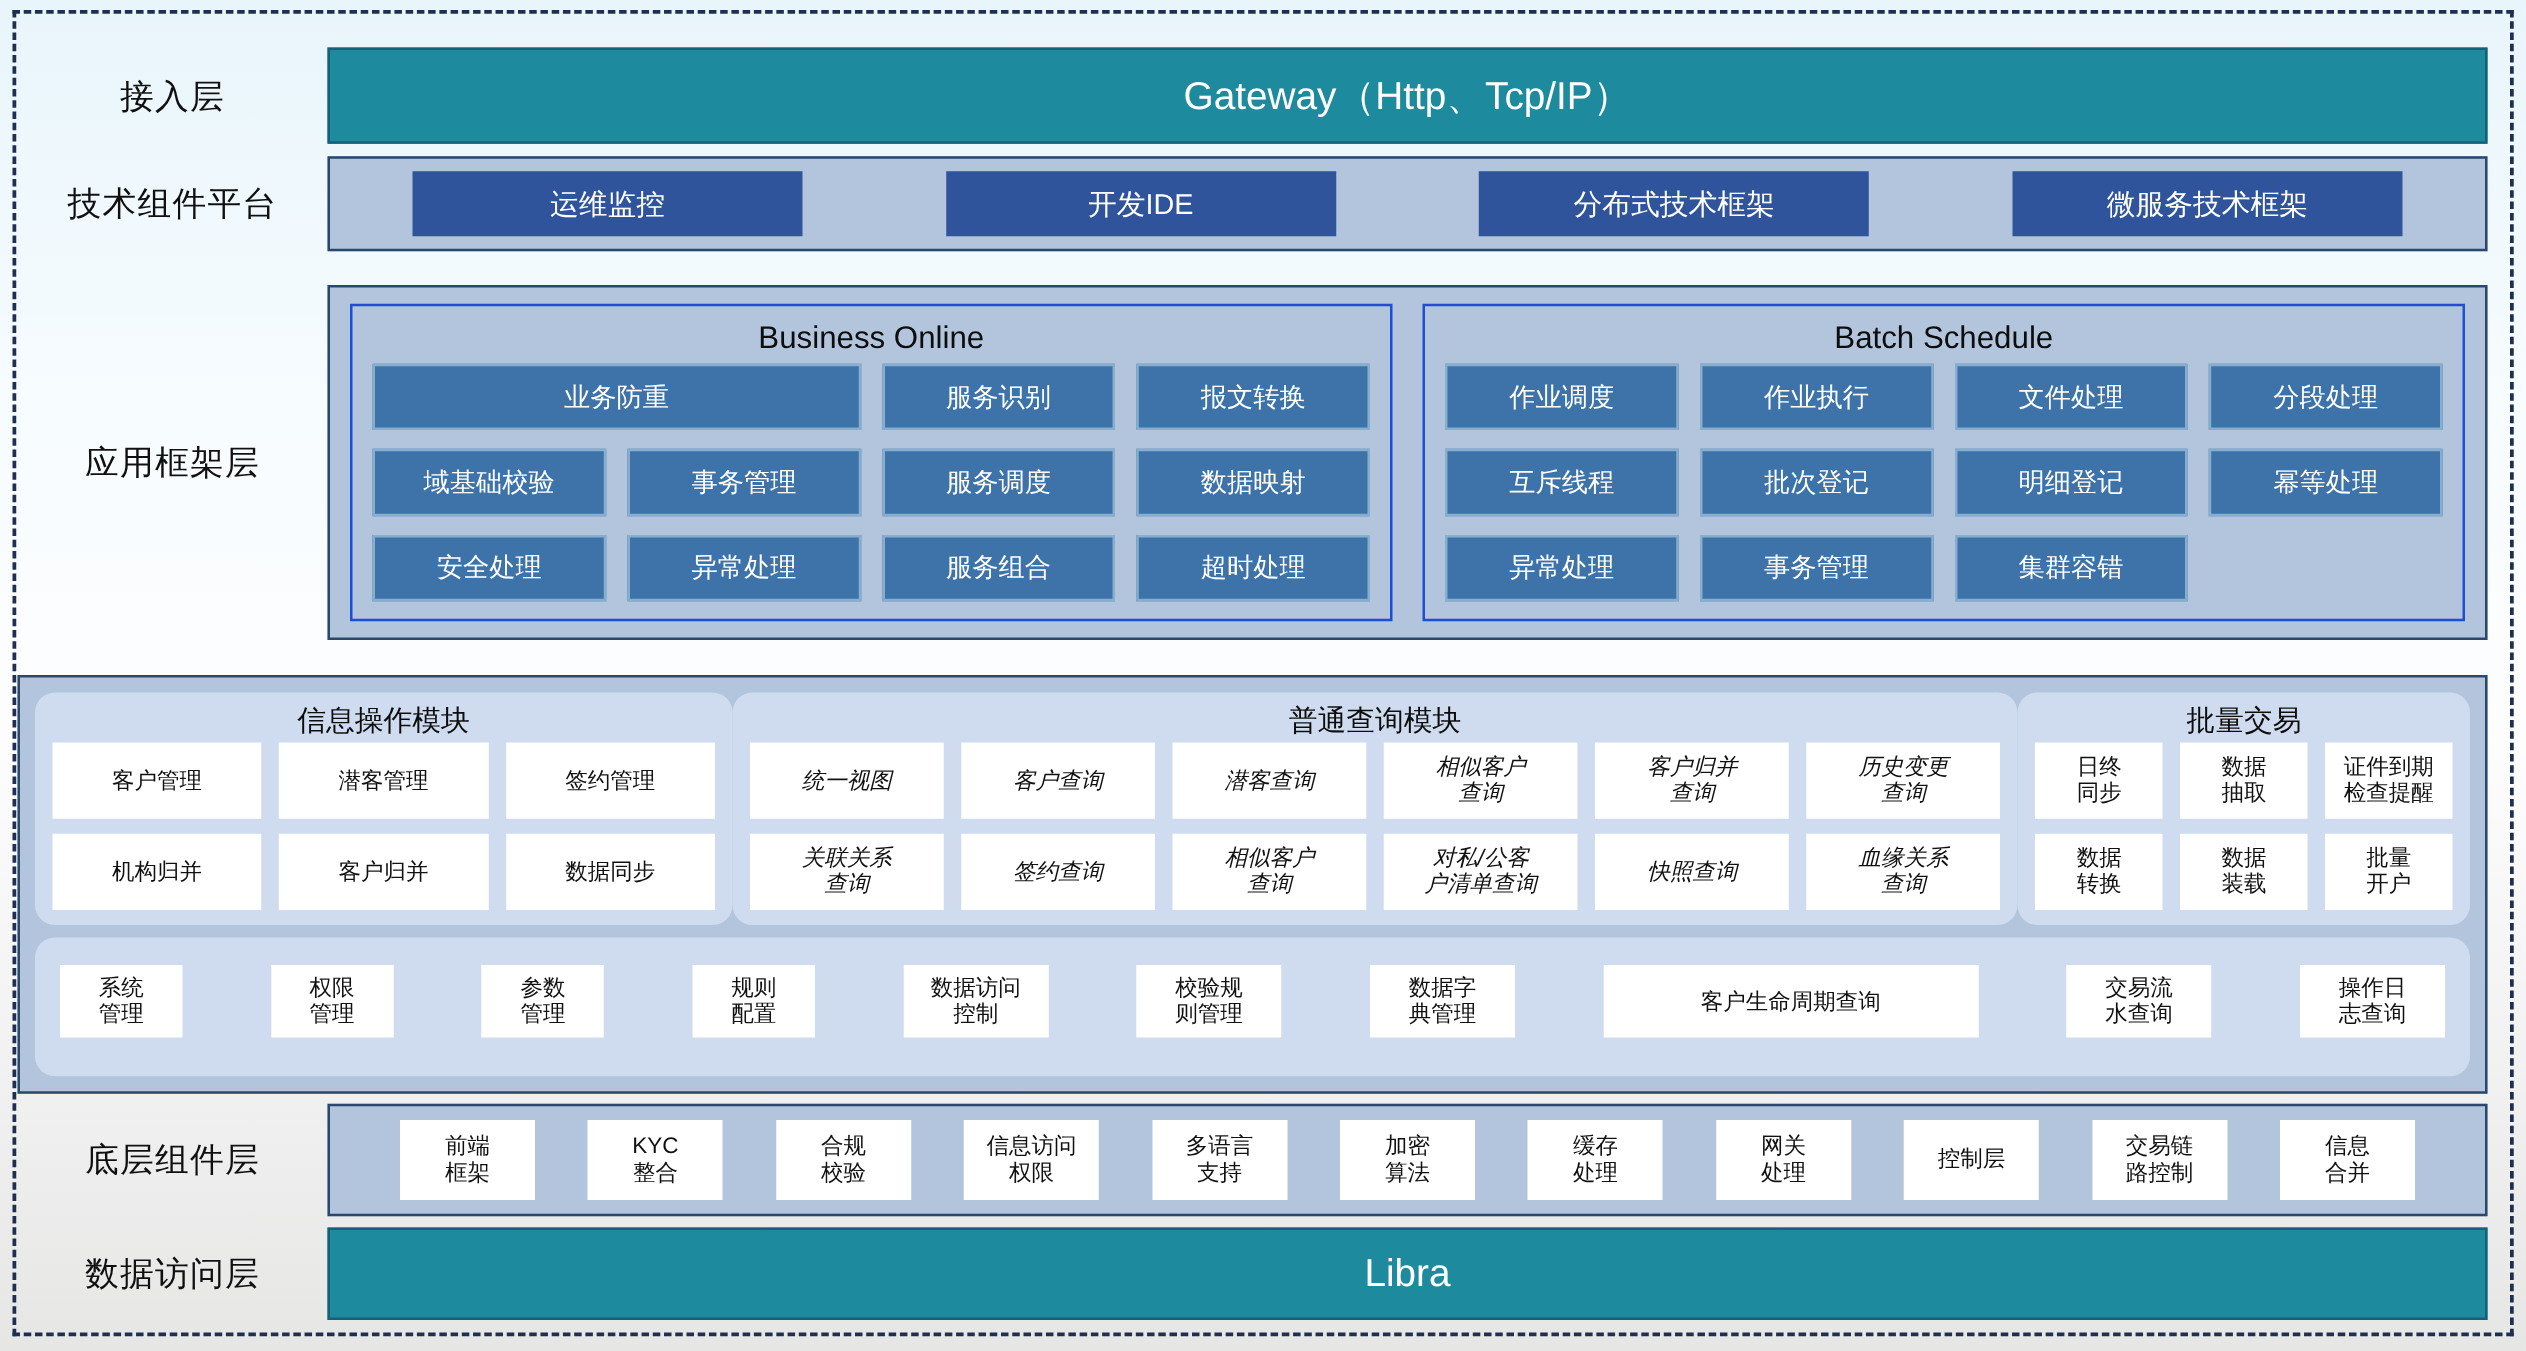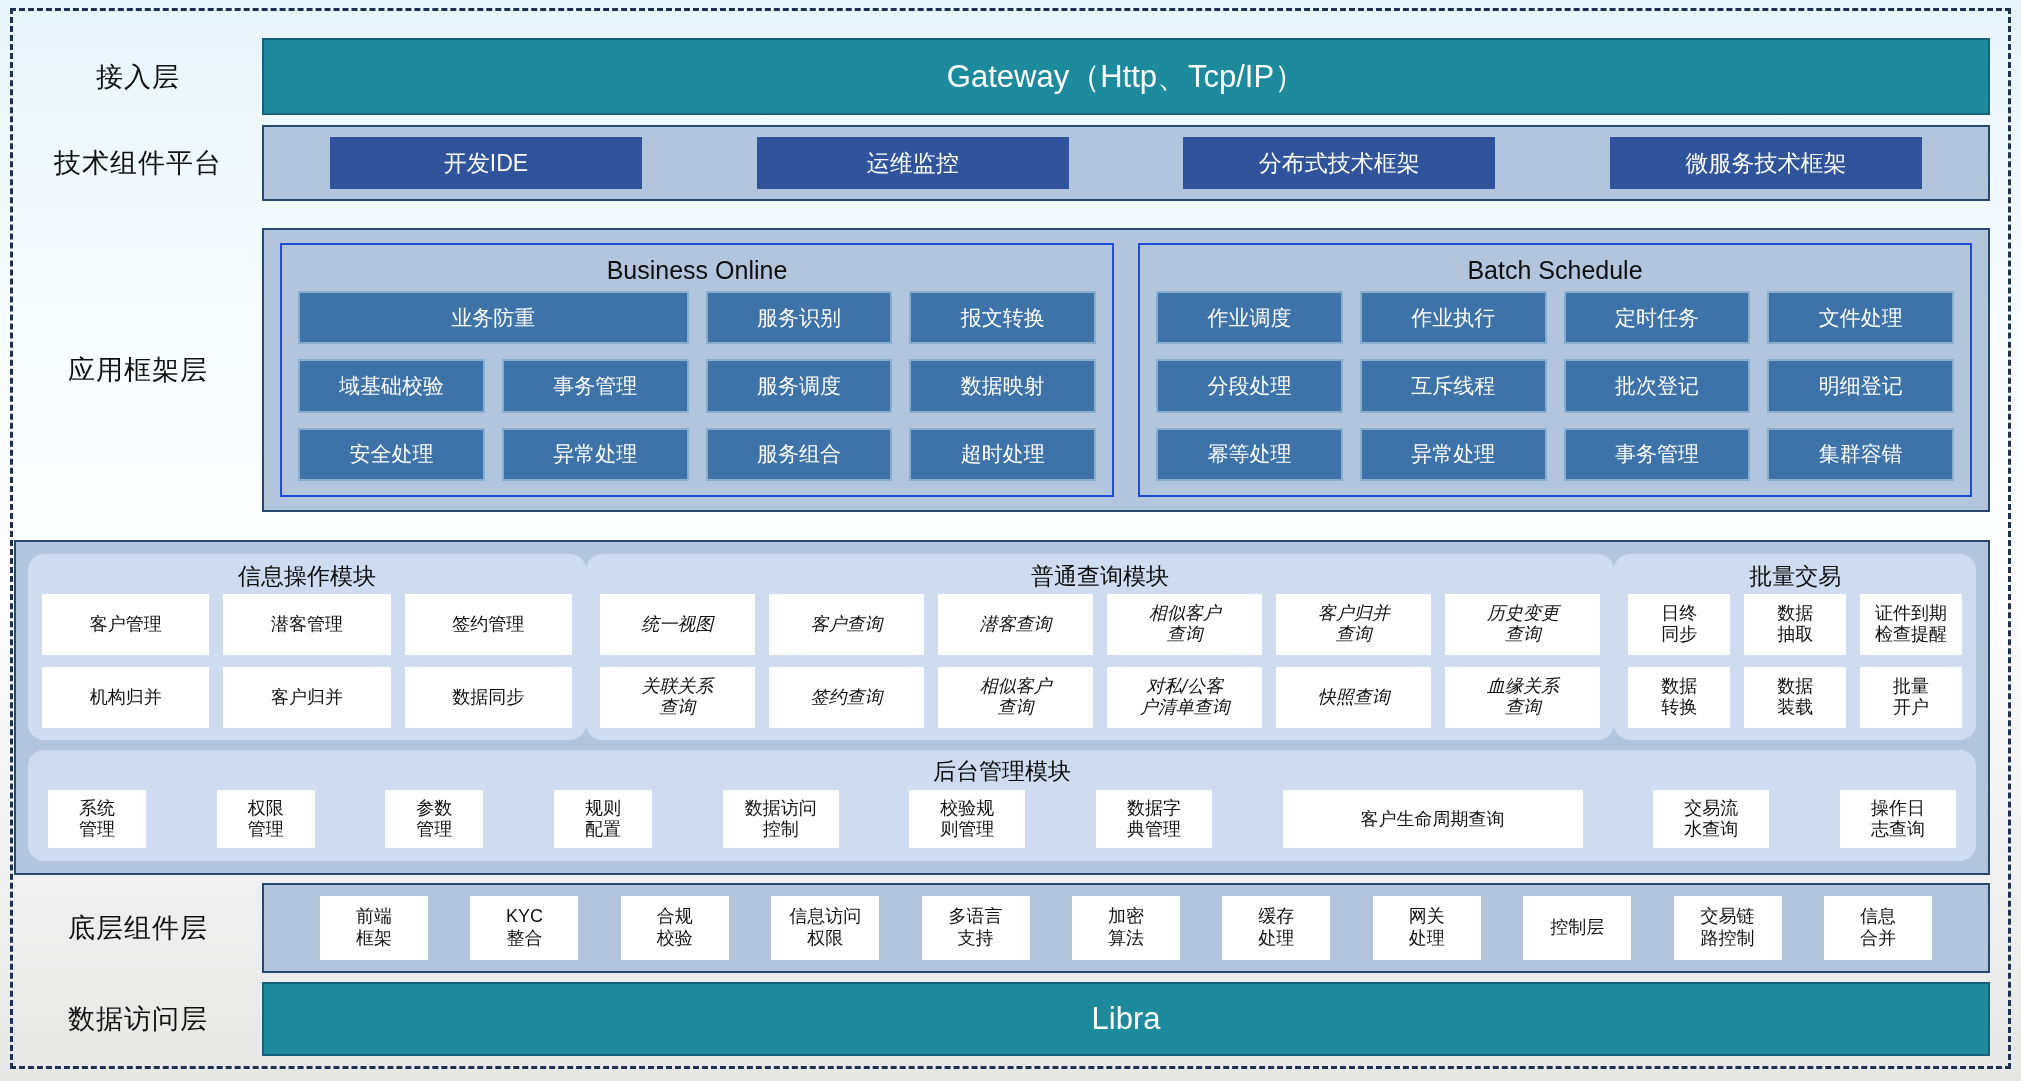--- a/index.html
+++ b/index.html
@@ -76,22 +76,22 @@
     <div class="side-label">接入层</div>
     <div class="content">
       <div class="teal-bar">Gateway（Http、Tcp/IP）</div>
     </div>
   </div>
 
   <div class="row row-tech">
     <div class="side-label">技术组件平台</div>
     <div class="content">
       <div class="tech-box">
+        <div class="tech-btn">运维监控</div>
         <div class="tech-btn">开发IDE</div>
-        <div class="tech-btn">运维监控</div>
         <div class="tech-btn">分布式技术框架</div>
         <div class="tech-btn">微服务技术框架</div>
       </div>
     </div>
   </div>
 
   <div class="row row-app">
     <div class="side-label">应用框架层</div>
     <div class="content">
       <div class="fw-box">
@@ -109,21 +109,20 @@
             <div class="fw-btn">异常处理</div>
             <div class="fw-btn">服务组合</div>
             <div class="fw-btn">超时处理</div>
           </div>
         </div>
         <div class="fw-sub">
           <div class="fw-title">Batch Schedule</div>
           <div class="fw-grid">
             <div class="fw-btn">作业调度</div>
             <div class="fw-btn">作业执行</div>
-            <div class="fw-btn">定时任务</div>
             <div class="fw-btn">文件处理</div>
             <div class="fw-btn">分段处理</div>
             <div class="fw-btn">互斥线程</div>
             <div class="fw-btn">批次登记</div>
             <div class="fw-btn">明细登记</div>
             <div class="fw-btn">幂等处理</div>
             <div class="fw-btn">异常处理</div>
             <div class="fw-btn">事务管理</div>
             <div class="fw-btn">集群容错</div>
           </div>
@@ -183,21 +182,20 @@
               <div class="white-btn">数据
 转换</div>
               <div class="white-btn">数据
 装载</div>
               <div class="white-btn">批量
 开户</div>
             </div>
           </div>
         </div>
         <div class="module svc-admin">
-          <div class="module-title">后台管理模块</div>
           <div class="admin-row">
             <div class="white-btn w-sm">系统
 管理</div>
             <div class="white-btn w-sm">权限
 管理</div>
             <div class="white-btn w-sm">参数
 管理</div>
             <div class="white-btn w-sm">规则
 配置</div>
             <div class="white-btn w-md">数据访问

